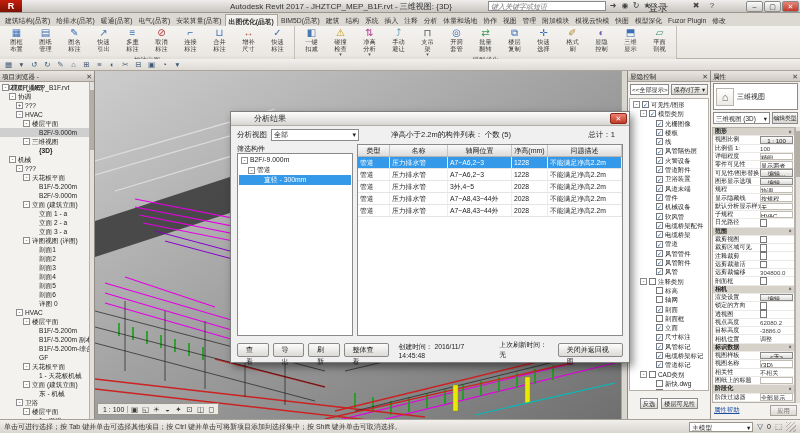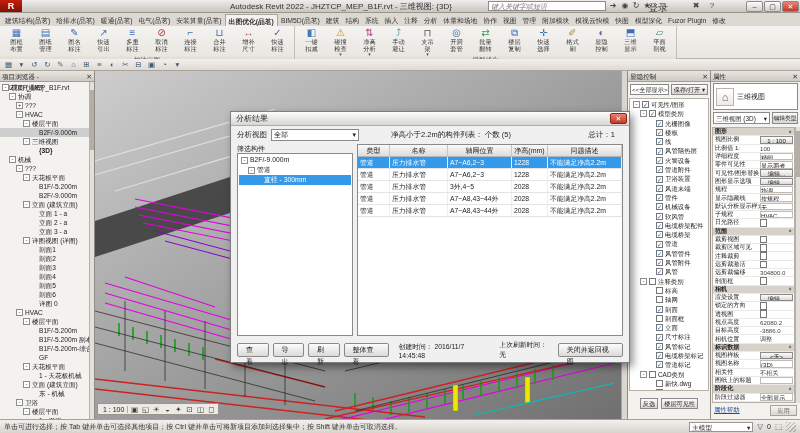--- a/index.html
+++ b/index.html
@@ -73,21 +73,21 @@
   .cscroll .thumb { position:absolute; top:60px; width:5px; height:90px; background:#aba69e; }
   .viewctl { position:absolute; left:2px; bottom:4px; height:12px; background:rgba(240,238,233,.95);
     border:1px solid #9a958d; display:flex; align-items:center; gap:1px; padding:0 2px; }
   .vscale { font-size:7px; padding:0 3px; border-right:1px solid #b0aba3; cursor:pointer; }
   .vci { width:10px; font-size:7.5px; text-align:center; color:#3d3d3d; cursor:pointer; }
 
   
   .dialog { position:absolute; left:230px; top:111px; width:400px; height:252px; background:#f0f0f0;
     border:1px solid #7e7e7e; box-shadow:3px 4px 8px rgba(0,0,0,.45); z-index:50; }
   .dtitle { height:14px; background:linear-gradient(#fdfdfd,#d8d6d2); border-bottom:1px solid #b0aca6;
-    display:flex; justify-content:space-between; align-items:center; padding:0 2px 0 5px; }
+    display:flex; justify-content:space-between; align-items:center; padding:0 2px 0 23px; }
   .dtitle span { font-size:8px; color:#222; }
   .dclose { width:17px; height:11px; background:linear-gradient(#ec8173,#c13a28); border:1px solid #8e2517;
     border-radius:2px; color:#fff; font-size:7px; line-height:10px; text-align:center; cursor:pointer; }
   .dtools { height:18px; display:flex; align-items:center; padding:0 6px; gap:4px; }
   .dlbl { font-size:7.5px; }
   .dselect { width:88px; height:12px; border:1px solid #8a8a8a; background:#fff; font-size:7px;
     display:flex; align-items:center; justify-content:space-between; padding:0 2px; cursor:pointer; }
   .dsum { font-size:7.5px; margin-left:28px; }
   .dtotal { font-size:7.5px; margin-left:auto; margin-right:8px; }
   .dbody { position:absolute; top:32px; left:6px; right:6px; bottom:26px; display:flex; gap:4px; }
@@ -173,21 +173,21 @@
   .grip { width:10px; height:10px; background:
     repeating-linear-gradient(135deg,#b3aea6 0 1px,transparent 1px 3px); }
 </style>
 </head>
 <body>
 
 <div class="app">
 
   <div class="titlebar">
     <div class="appbtn">R</div>
-    <div class="ttext">Autodesk Revit 2022 - JHZTCP_MEP_B1F.rvt - 三维视图: {3D}</div>
+    <div class="ttext">Autodesk Revit 2017 - JHZTCP_MEP_B1F.rvt - 三维视图: {3D}</div>
     <input class="tsearch" placeholder="键入关键字或短语" style="">
     <span class="tico" style="left:607px">➜</span>
     <span class="tico" style="left:619px">◉</span>
     <span class="tico" style="left:630px">↻</span>
     <span class="tico" style="left:641px">★</span>
     <span class="signin">登录</span>
     <span class="tico" style="left:690px">✖</span>
     <span class="tico" style="left:706px">?</span>
     <div class="winbtns">
       <div class="wb">–</div>

